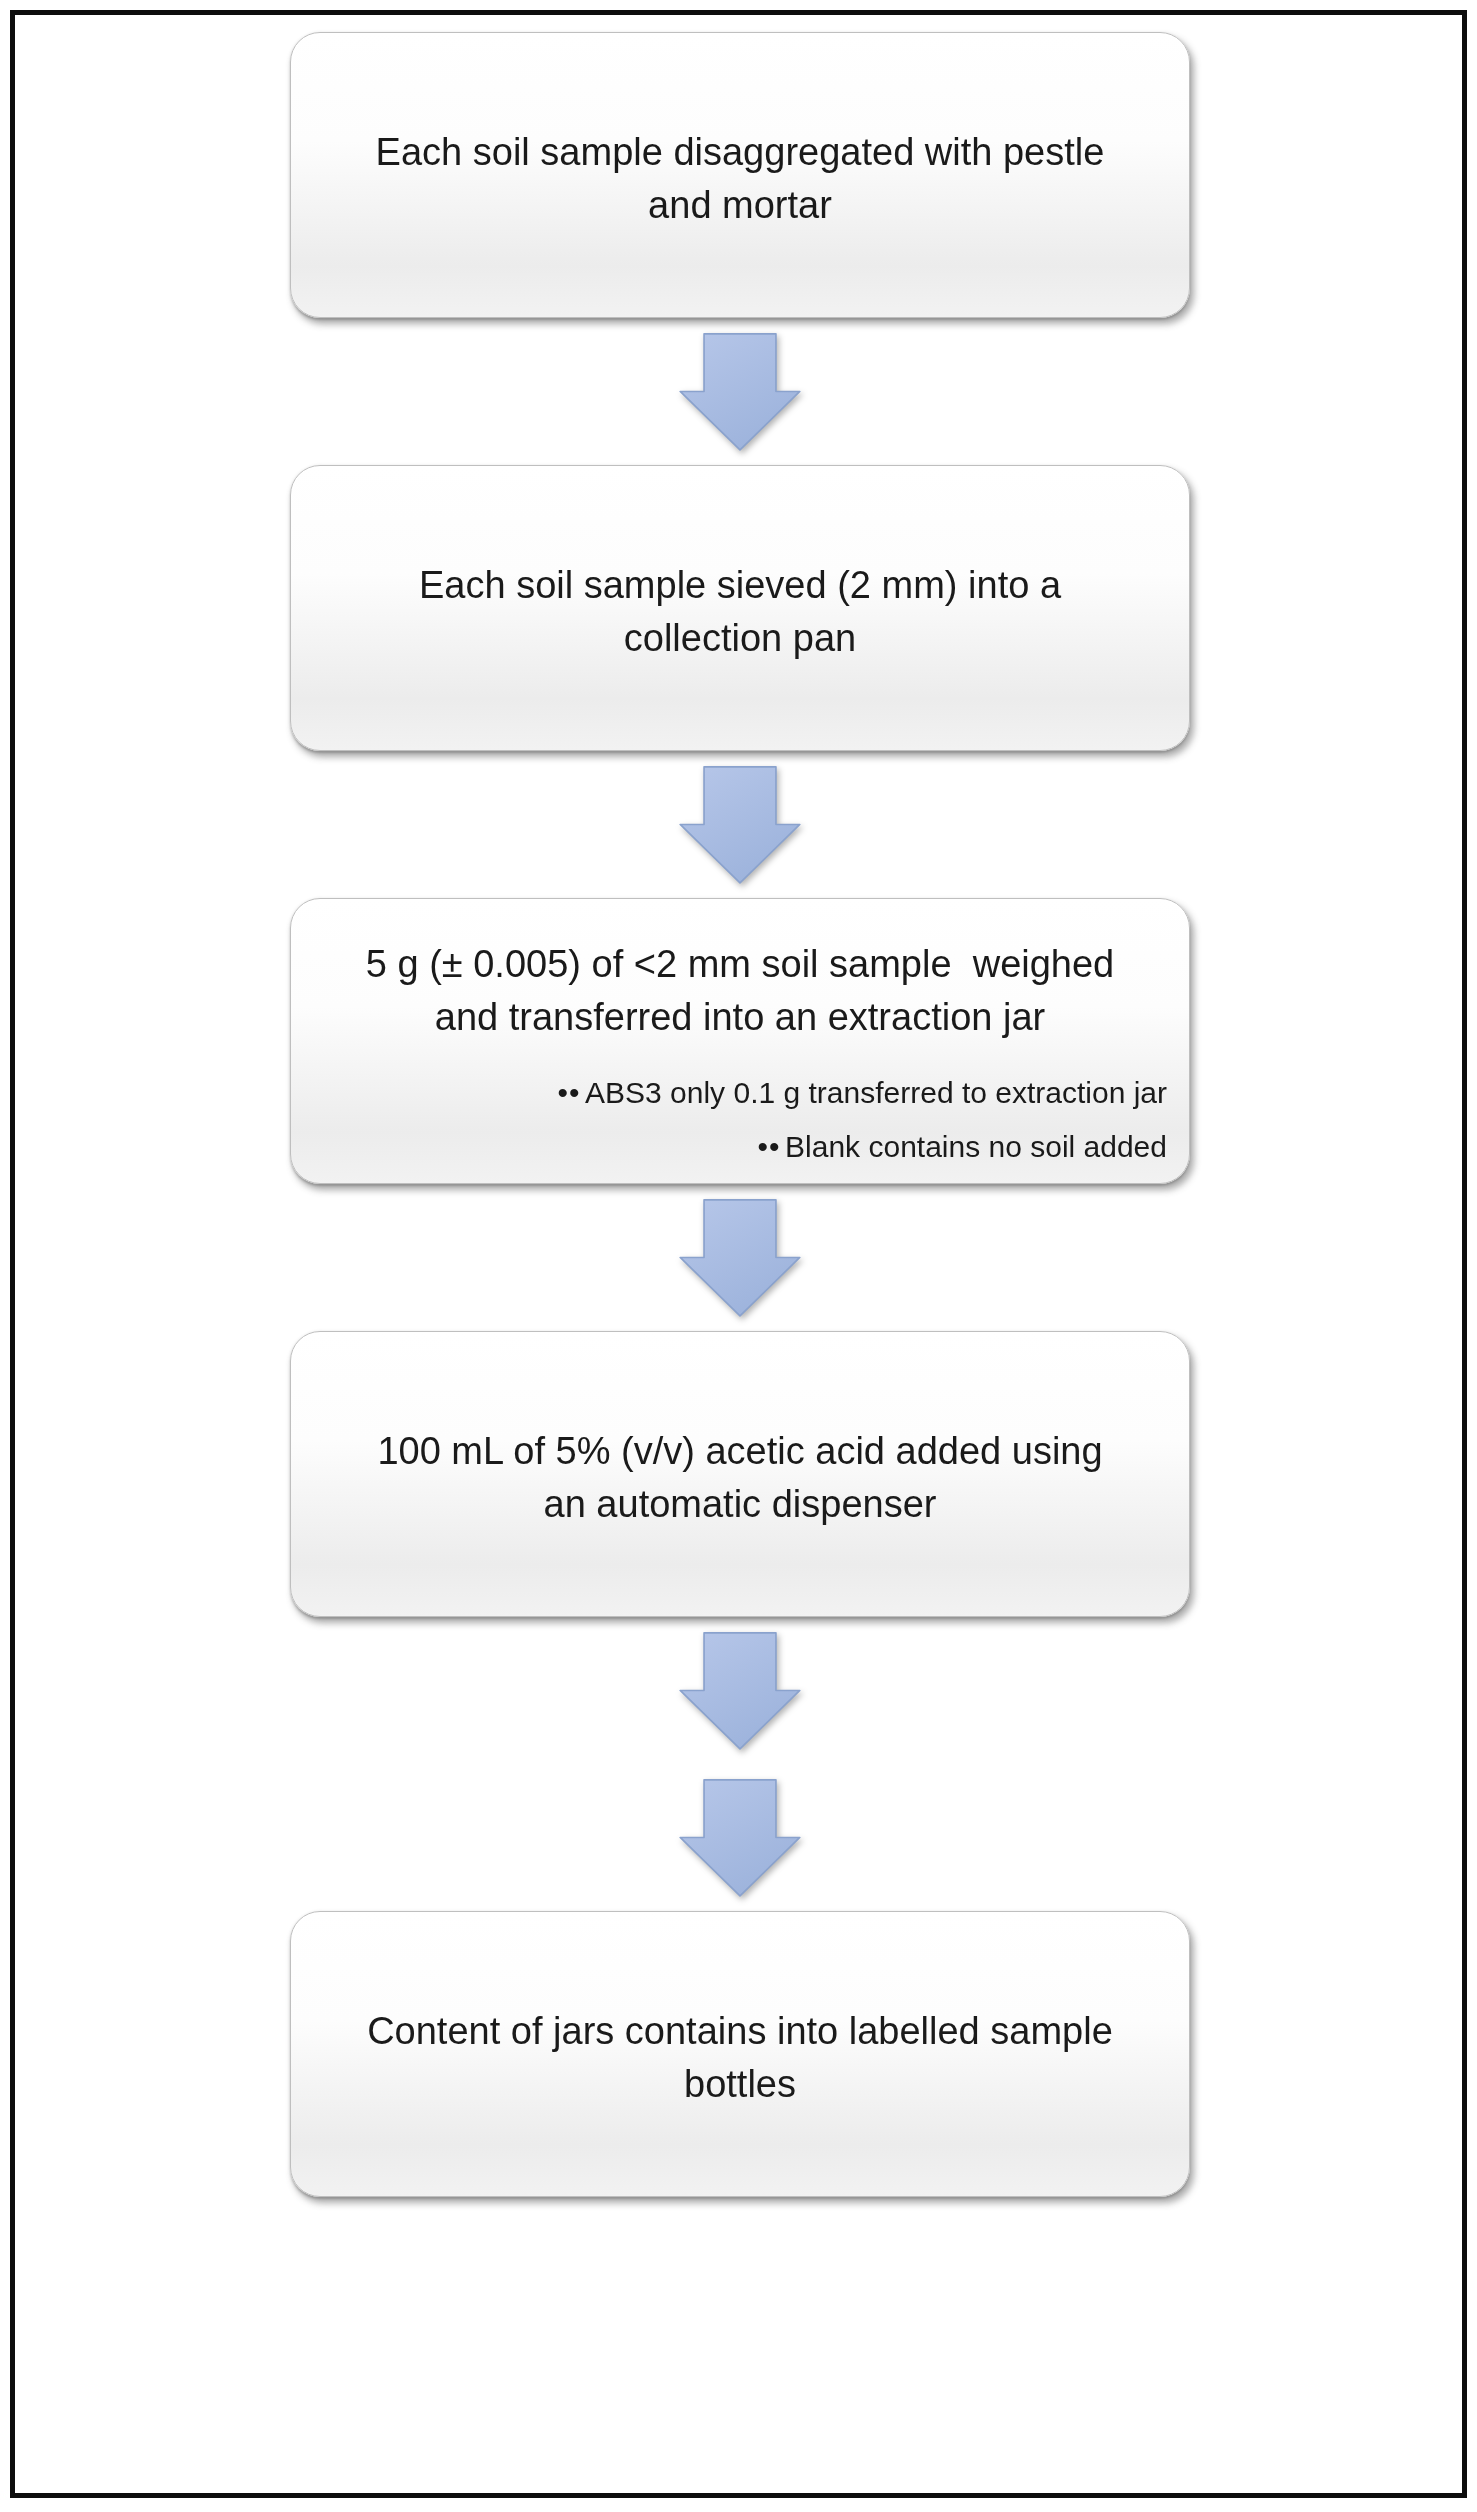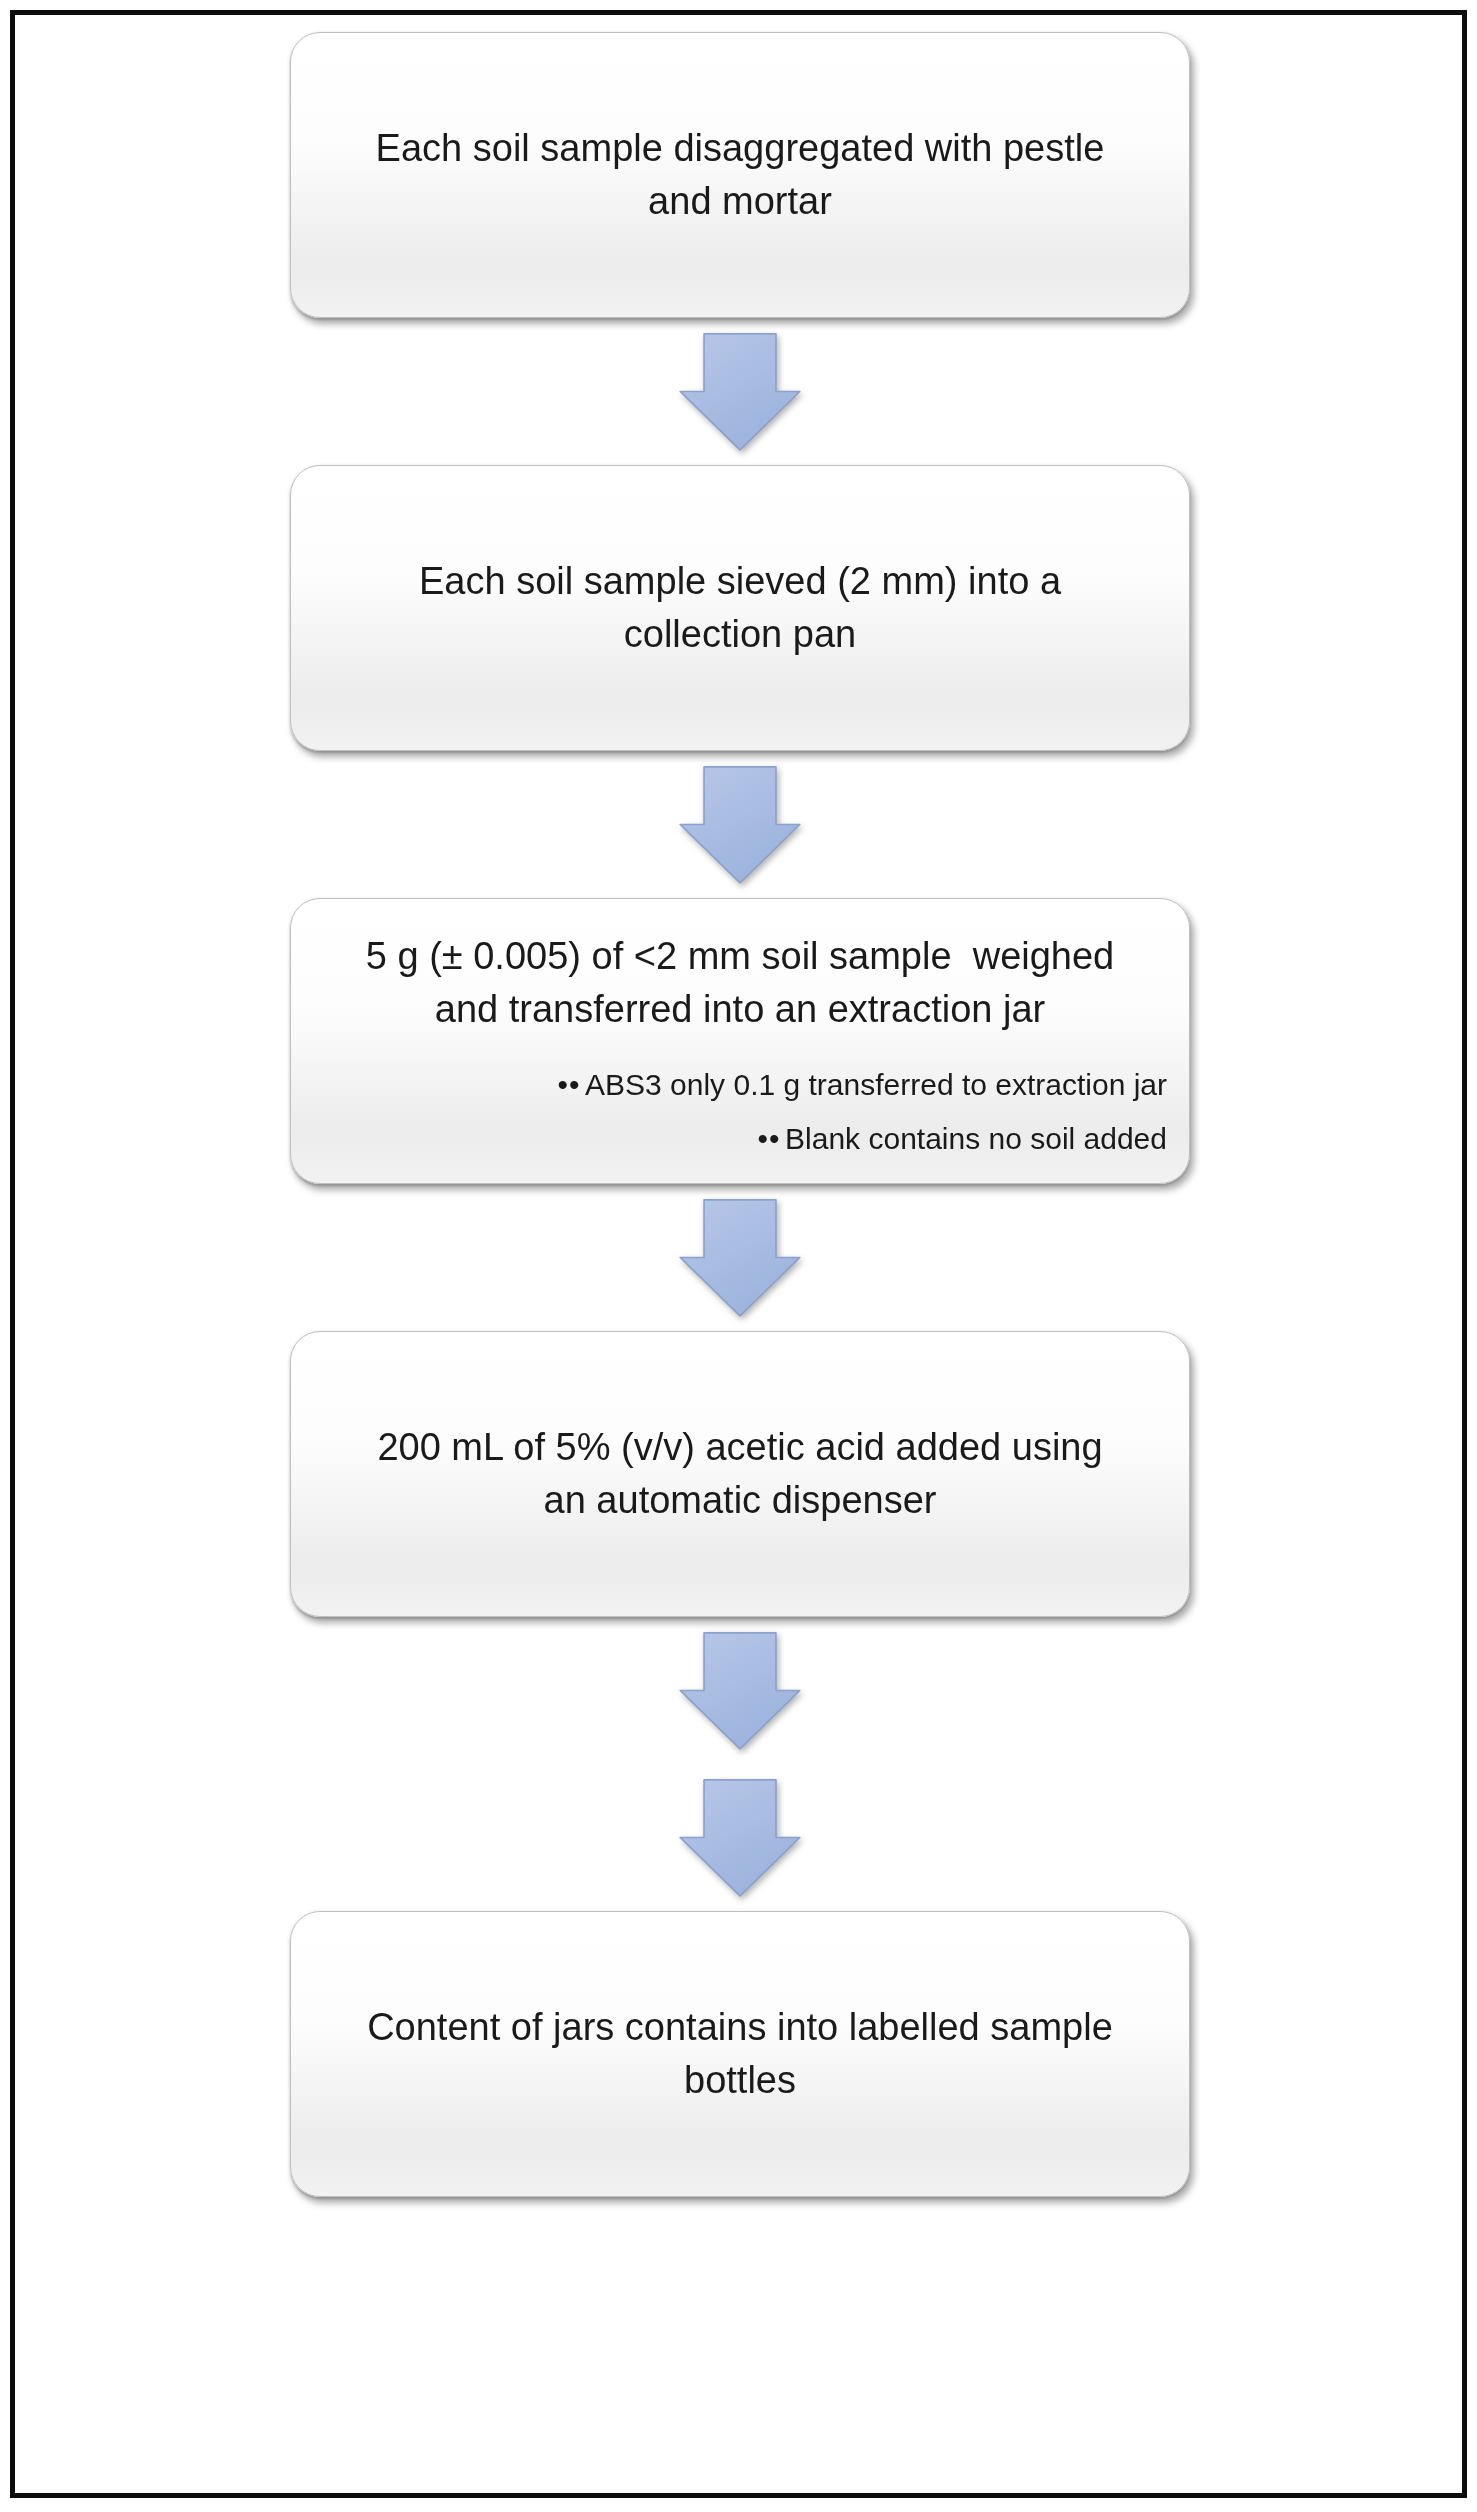--- a/index.html
+++ b/index.html
@@ -47,20 +47,21 @@
     align-items: center;
     justify-content: center;
     padding: 0 32px;
   }
   .box-text {
     font-size: 38px;
     line-height: 1.4;
     color: #1a1a1a;
     text-align: center;
     white-space: pre-wrap;
+    margin-top: 8px;
   }
   .box.step3 {
     display: block;
     padding: 31px 22px 0 22px;
   }
   .box.step3 .box-text {
     padding: 0 10px;
   }
   .bullets {
     list-style: none;
@@ -134,21 +135,21 @@
       </ul>
     </div>
 
     <div class="arrow-gap">
       <svg width="122" height="118" viewBox="0 0 222 215">
         <path d="M45.5 1.5 H176.5 V106.5 H220 L111 213 L2 106.5 H45.5 Z" fill="url(#ag1)" stroke="#8aa2cd" stroke-width="3" stroke-linejoin="round"></path>
       </svg>
     </div>
 
     <div class="box">
-      <div class="box-text">200 mL of 5% (v/v) acetic acid added using
+      <div class="box-text">100 mL of 5% (v/v) acetic acid added using
 an automatic dispenser</div>
     </div>
 
     <div class="arrow-gap">
       <svg width="122" height="118" viewBox="0 0 222 215">
         <path d="M45.5 1.5 H176.5 V106.5 H220 L111 213 L2 106.5 H45.5 Z" fill="url(#ag1)" stroke="#8aa2cd" stroke-width="3" stroke-linejoin="round"></path>
       </svg>
     </div>
 
 

